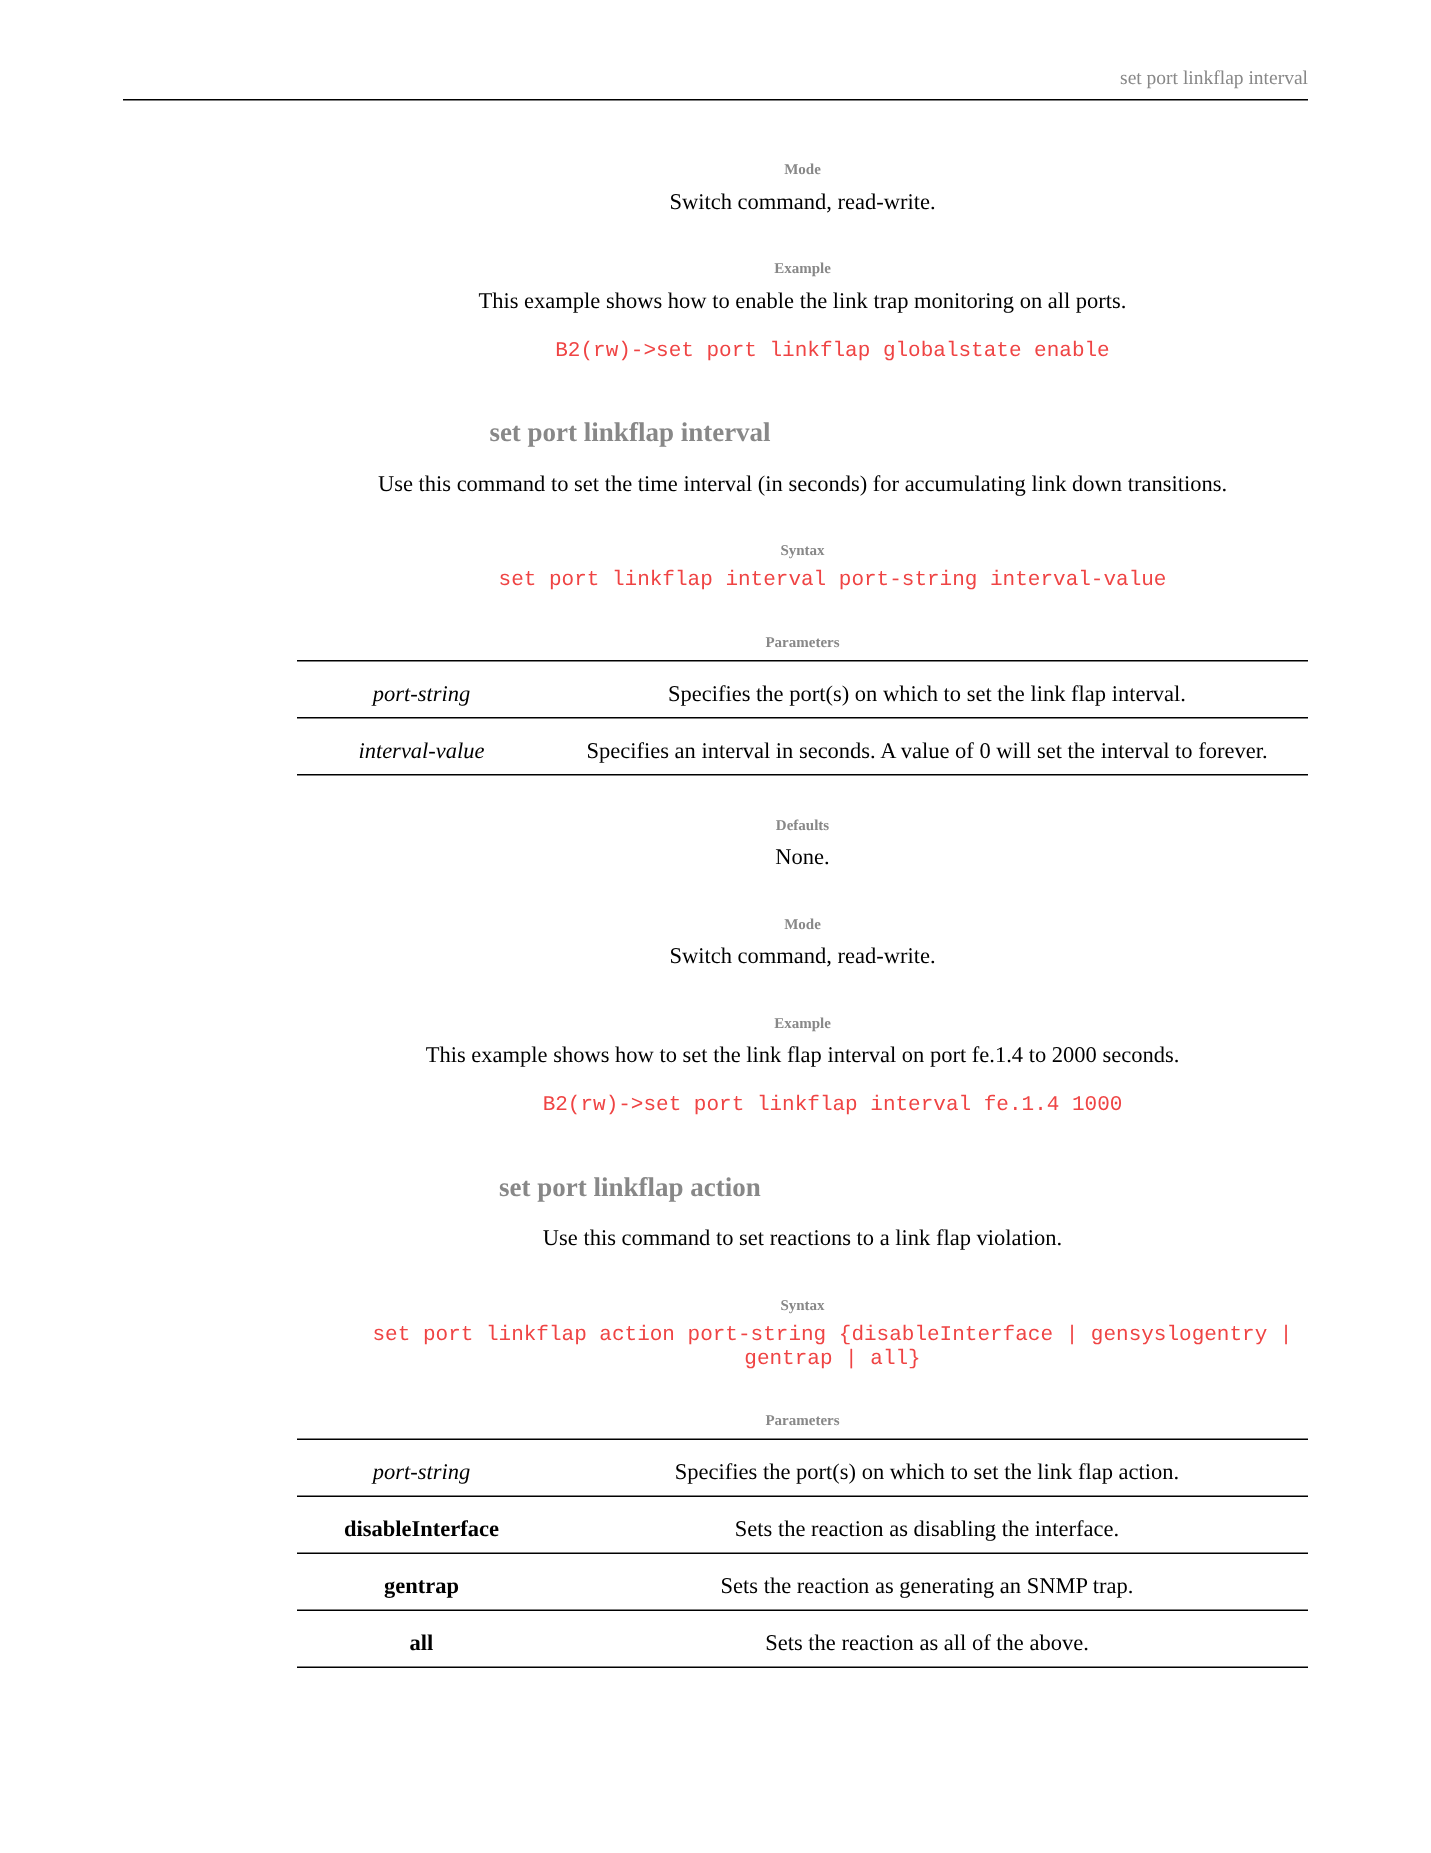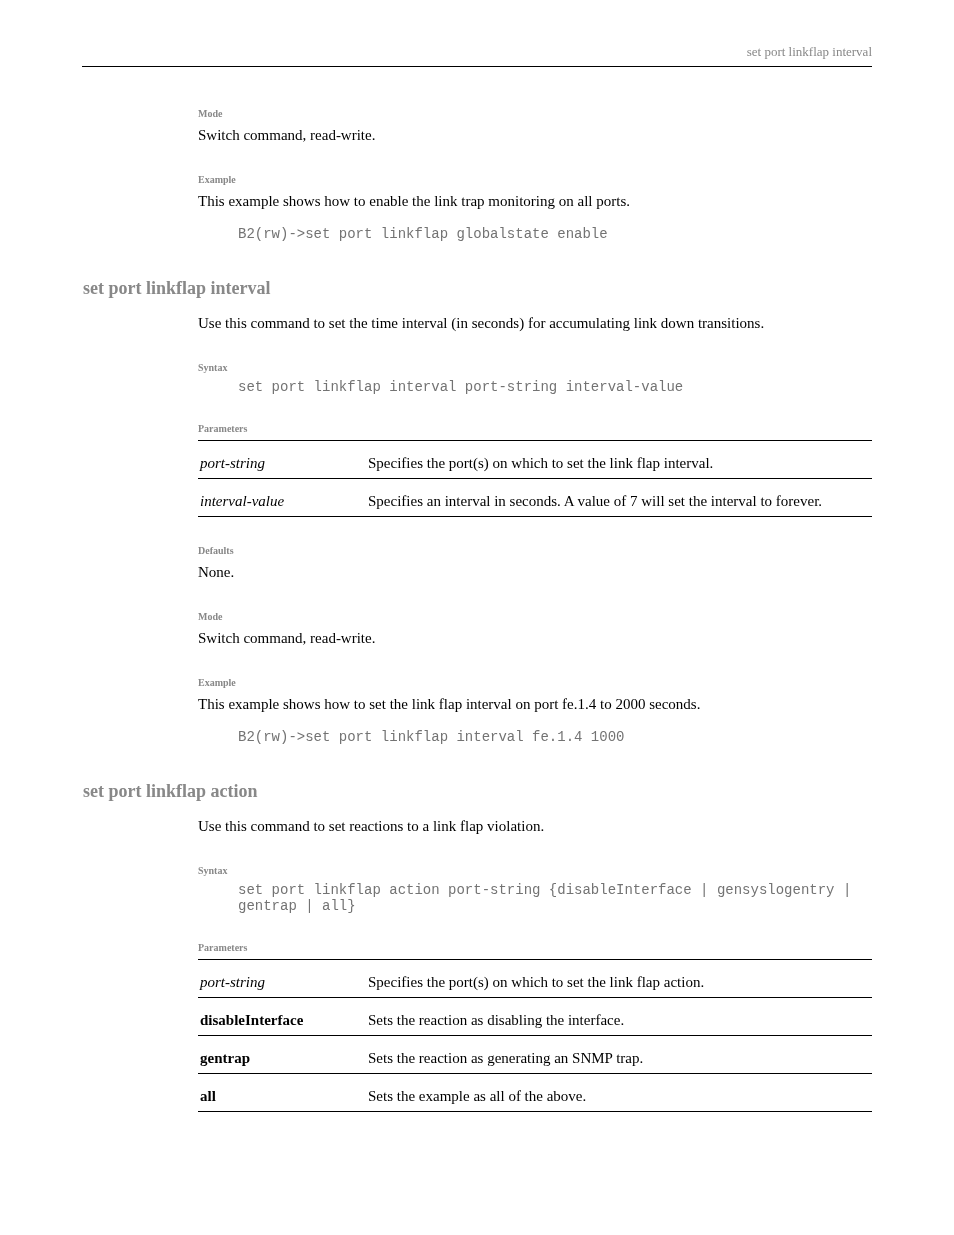--- a/index.html
+++ b/index.html
@@ -1,18 +1,19 @@
 <!DOCTYPE html>
 <html><head>
   <meta charset="utf-8">
   <style>
     * {
       margin: 0;
       padding: 0;
       box-sizing: border-box;
+      text-align: center;
     }
     body {
       font-family: "Palatino Linotype", "Book Antiqua", Palatino, Georgia, serif;
       background: #fff;
       color: #000;
       width: 954px;
       height: 1235px;
       position: relative;
       font-size: 14px;
     }
@@ -46,21 +47,21 @@
     .body-text {
       font-size: 15px;
       line-height: 1.4;
       margin-bottom: 14px;
     }
     .code-line {
       font-family: "Courier New", Courier, monospace;
       font-size: 14px;
       margin-left: 40px;
       margin-bottom: 6px;
-      color: #737373;
+      color: #ef4444;
     }
     .command-heading {
       font-weight: bold;
       font-size: 18px;
       position: relative;
       left: -115px;
       margin-top: 36px;
       margin-bottom: 14px;
       color: #888;
     }
@@ -116,21 +117,21 @@
 
   <div class="section-heading">Parameters</div>
   <table class="params-table">
     <tbody>
         <tr>
       <td class="param-name">port-string</td>
       <td>Specifies the port(s) on which to set the link flap interval.</td>
     </tr>
     <tr>
       <td class="param-name">interval-value</td>
-      <td>Specifies an interval in seconds. A value of 7 will set the interval to forever.</td>
+      <td>Specifies an interval in seconds. A value of 0 will set the interval to forever.</td>
     </tr>
   </tbody>
     </table>
 
   <div class="section-heading">Defaults</div>
   <div class="body-text">None.</div>
 
   <div class="section-heading">Mode</div>
   <div class="body-text">Switch command, read-write.</div>
 
@@ -154,18 +155,18 @@
     <tr>
       <td class="param-name bold">disableInterface</td>
       <td>Sets the reaction as disabling the interface.</td>
     </tr>
     <tr>
       <td class="param-name bold">gentrap</td>
       <td>Sets the reaction as generating an SNMP trap.</td>
     </tr>
     <tr>
       <td class="param-name bold">all</td>
-      <td>Sets the example as all of the above.</td>
+      <td>Sets the reaction as all of the above.</td>
     </tr>
   </tbody>
     </table>
 
 </div>
 
 </body></html>

